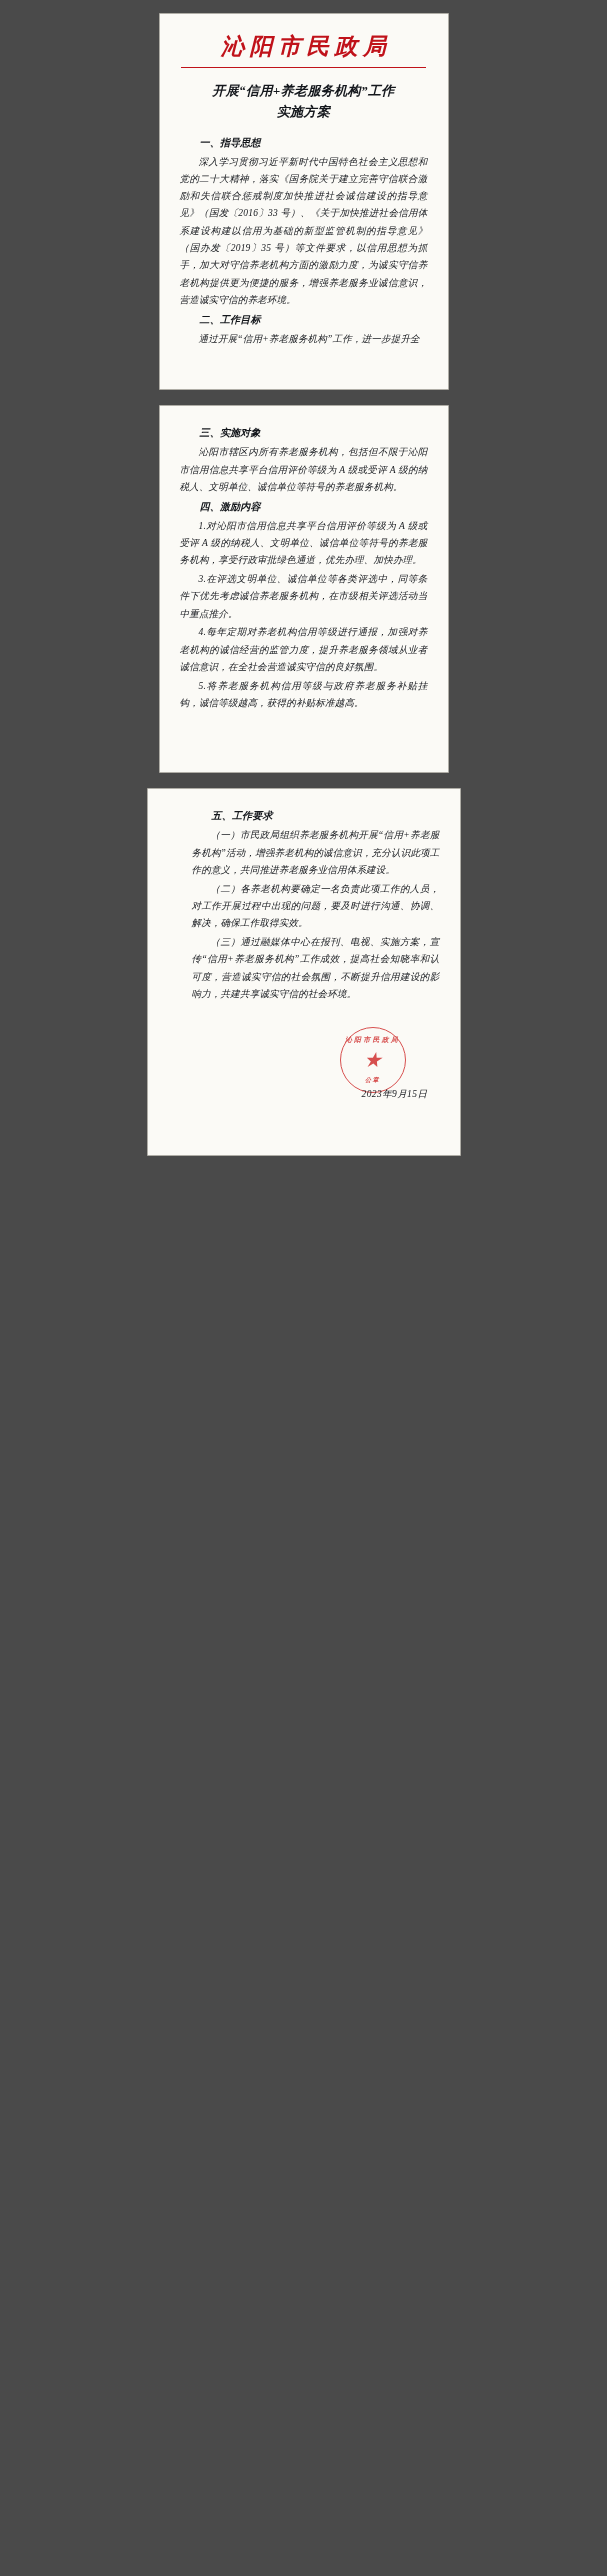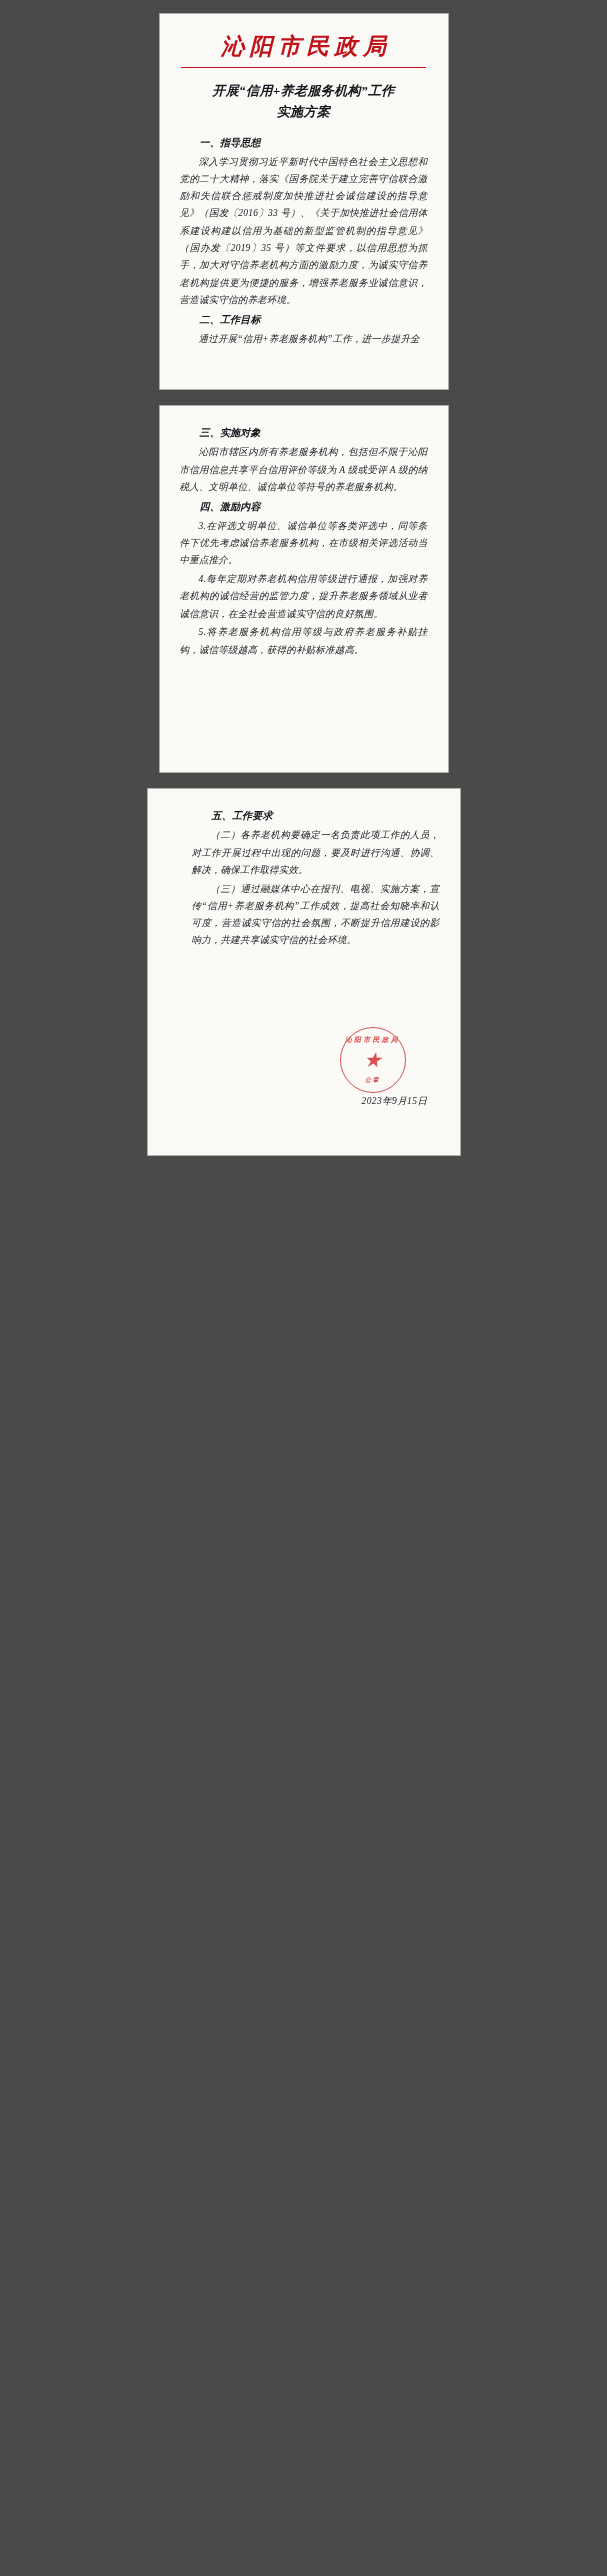--- a/index.html
+++ b/index.html
@@ -122,21 +122,21 @@
     bottom: 6.9px;
     text-align: center;
     color: #cf2a2a;
     font-size: 6.1px;
     letter-spacing: 1.5px;
     font-weight: bold;
   }
   .date-line {
     position: absolute;
     right: 12.2px;
-    bottom: 28px;
+    bottom: 35px;
     font-size: 9.5px;
     color: #15181d;
     letter-spacing: 0.4px;
   }
   .spacer-bottom { height: 31px; background: #4a4a4a; }
 </style>
 </head>
 <body>
 
 <div class="page-wrap">
@@ -162,31 +162,33 @@
 
   <div class="sheet-gap"></div>
 
   <div class="sheet sheet-2">
     <div class="sheet-inner">
 
       <p class="section">三、实施对象</p>
       <p class="body">沁阳市辖区内所有养老服务机构，包括但不限于沁阳市信用信息共享平台信用评价等级为 A 级或受评 A 级的纳税人、文明单位、诚信单位等符号的养老服务机构。</p>
 
       <p class="section">四、激励内容</p>
+      <p class="body">1.对沁阳市信用信息共享平台信用评价等级为 A 级或受评 A 级的纳税人、文明单位、诚信单位等符号的养老服务机构，享受行政审批绿色通道，优先办理、加快办理。</p>
       <p class="body">3.在评选文明单位、诚信单位等各类评选中，同等条件下优先考虑诚信养老服务机构，在市级相关评选活动当中重点推介。</p>
       <p class="body">4.每年定期对养老机构信用等级进行通报，加强对养老机构的诚信经营的监管力度，提升养老服务领域从业者诚信意识，在全社会营造诚实守信的良好氛围。</p>
       <p class="body">5.将养老服务机构信用等级与政府养老服务补贴挂钩，诚信等级越高，获得的补贴标准越高。</p>
     </div>
   </div>
 
   <div class="sheet-gap"></div>
 
   <div class="sheet sheet-3">
     <div class="sheet-inner">
       <p class="section">五、工作要求</p>
+      <p class="body">（一）市民政局组织养老服务机构开展“信用+养老服务机构”活动，增强养老机构的诚信意识，充分认识此项工作的意义，共同推进养老服务业信用体系建设。</p>
       <p class="body">（二）各养老机构要确定一名负责此项工作的人员，对工作开展过程中出现的问题，要及时进行沟通、协调、解决，确保工作取得实效。</p>
       <p class="body">（三）通过融媒体中心在报刊、电视、实施方案，宣传“信用+养老服务机构”工作成效，提高社会知晓率和认可度，营造诚实守信的社会氛围，不断提升信用建设的影响力，共建共享诚实守信的社会环境。</p>
 
       <div class="seal">
         <span class="seal-top">沁阳市民政局</span>
         <span class="star">★</span>
         <span class="seal-bottom">公章</span>
       </div>
 
       <div class="date-line">2023年9月15日</div>

